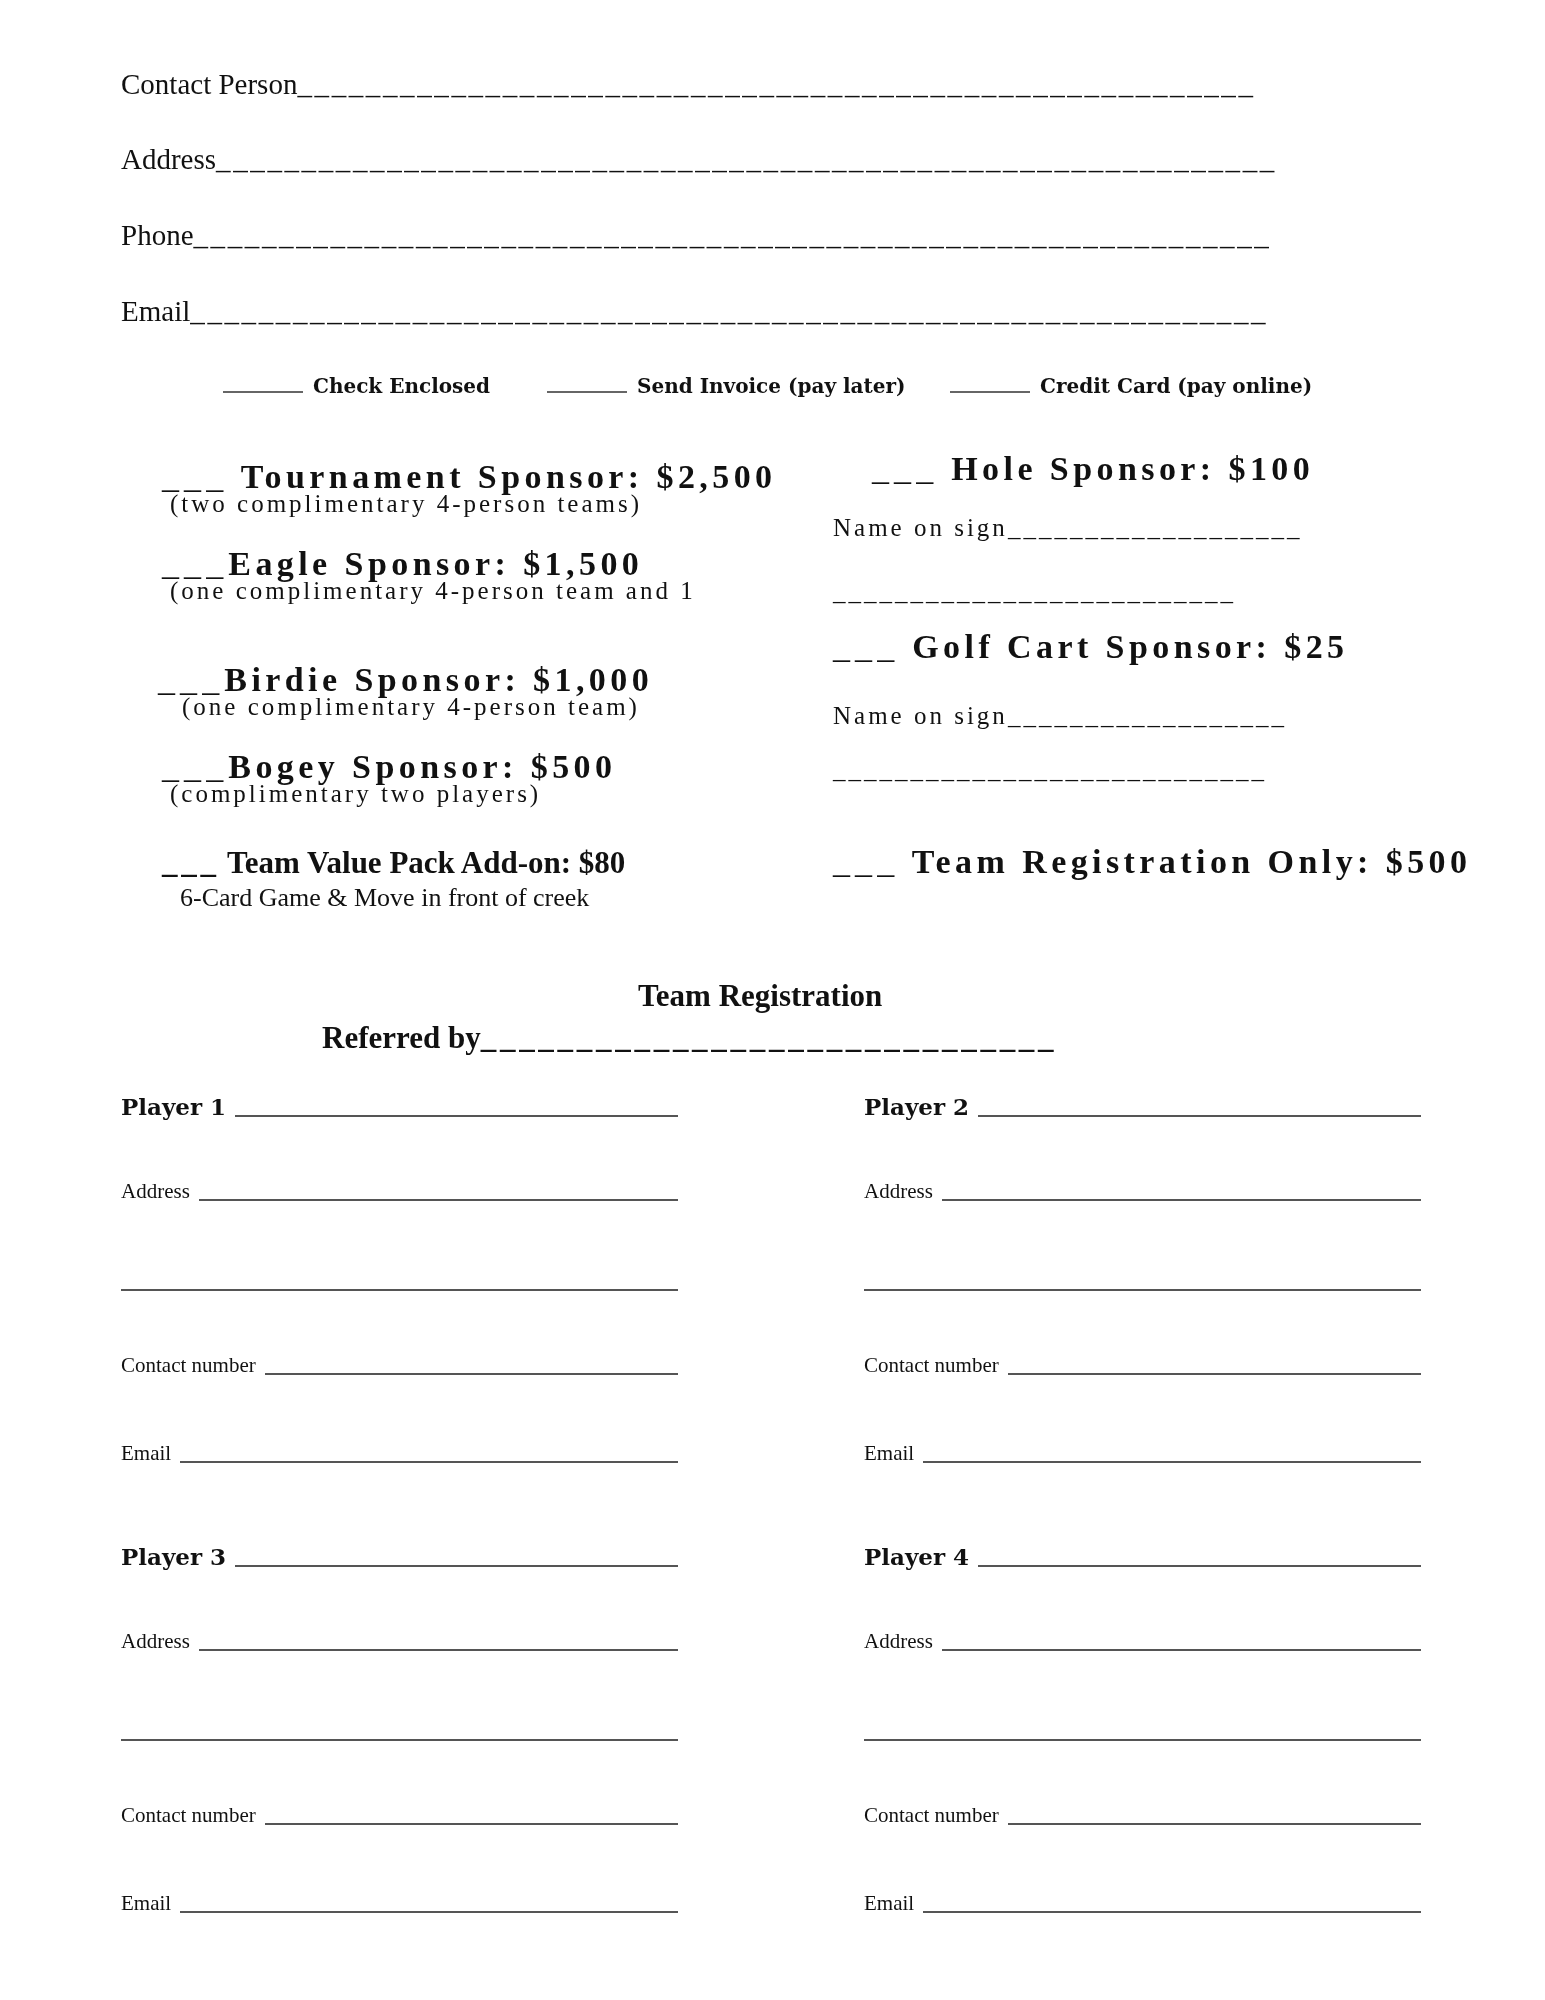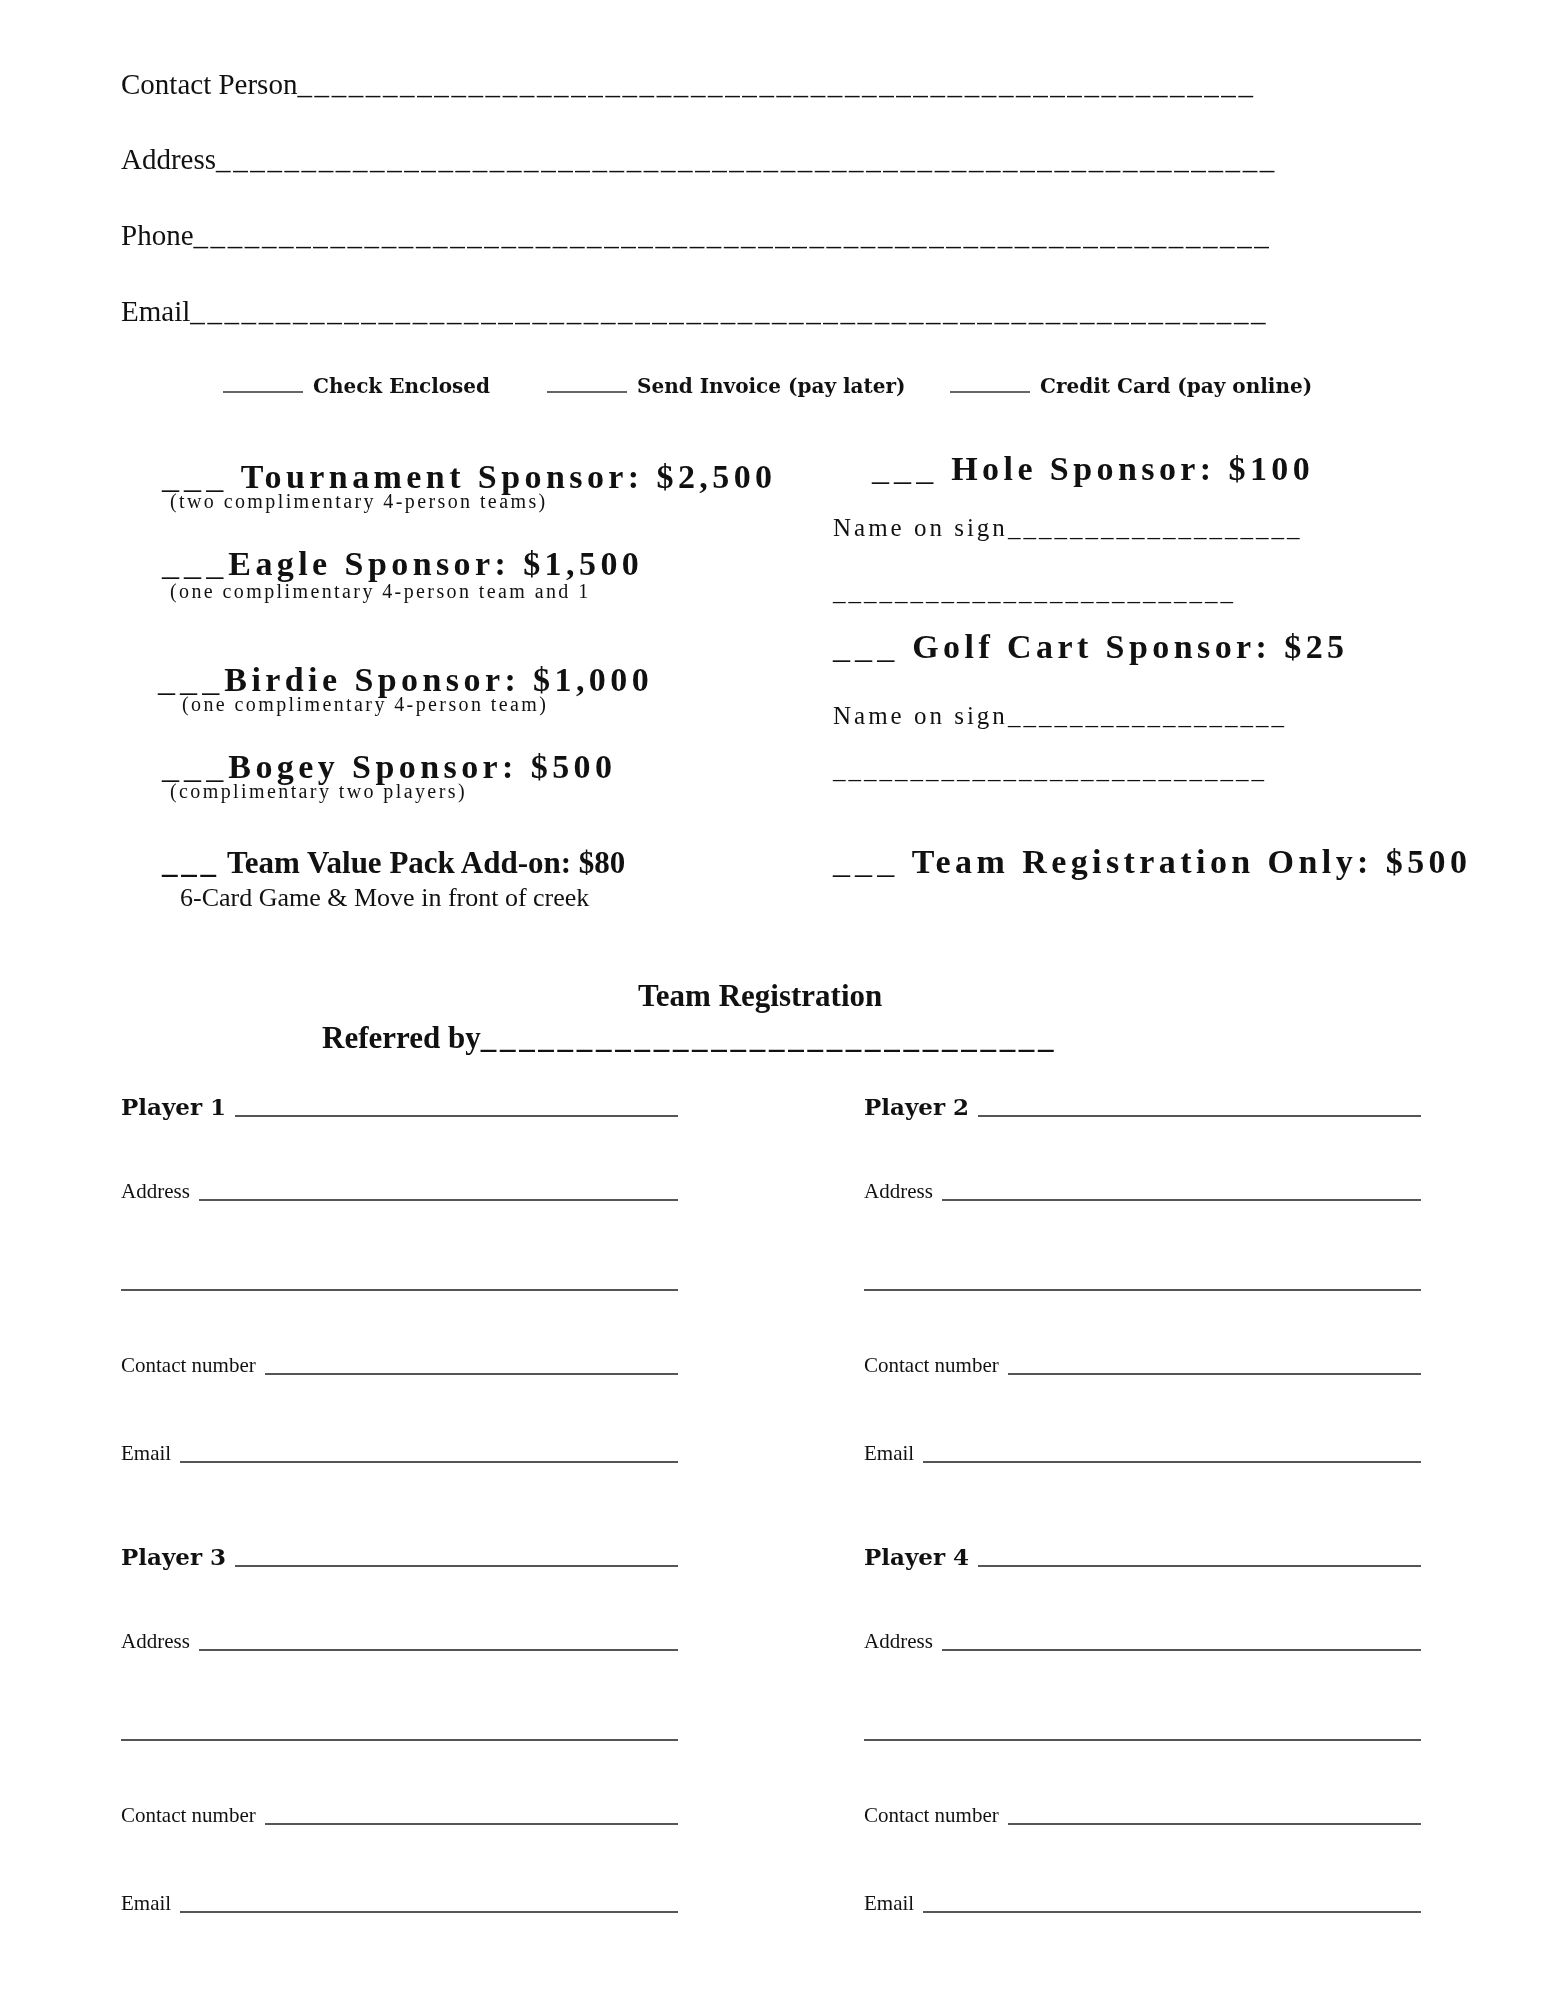--- a/index.html
+++ b/index.html
@@ -4,21 +4,21 @@
 <style>
   html, body { margin:0; padding:0; background:#ffffff; }
   body { width:1545px; height:2000px; position:relative; overflow:hidden; color:#111; font-family:"Liberation Serif", "DejaVu Serif", serif; }
   .abs { position:absolute; white-space:nowrap; }
   .dash { letter-spacing:0.12em; }
   .top-field { font-size:29px; font-family:"Liberation Serif", serif; }
   .top-field .dash { letter-spacing:0.09em; }
   .pay { font-family:"DejaVu Serif", serif; font-weight:bold; font-size:20px; }
   .pay .blank { display:inline-block; width:80px; border-bottom:2px solid #666; margin-right:10px; vertical-align:baseline; }
   .sp-title { font-family:"Liberation Serif", serif; font-weight:bold; font-size:34px; letter-spacing:0.13em; }
-  .sp-desc { font-family:"Liberation Serif", serif; font-size:20px; letter-spacing:0.12em; }
+  .sp-desc { font-family:"Liberation Serif", serif; font-size:25px; letter-spacing:0.12em; }
   .sp-title .blank, .sp-title2 .blank { letter-spacing:0.15em; font-weight:normal; }
   .vp-title { font-family:"Liberation Serif", serif; font-weight:bold; font-size:31px; }
   .vp-desc { font-family:"Liberation Serif", serif; font-size:26px; line-height:34px; }
   .sign { font-family:"Liberation Serif", serif; font-size:25px; letter-spacing:0.12em; }
   .section-title { font-family:"Liberation Serif", serif; font-weight:bold; font-size:31px; }
   .player-name { font-family:"DejaVu Serif", serif; font-weight:bold; font-size:23px; display:flex; align-items:flex-end; }
   .field-row { font-family:"Liberation Serif", serif; font-size:21px; display:flex; align-items:flex-end; }
   .line { flex:1; border-bottom:2px solid #555; margin-left:9px; height:0; margin-bottom:3px; }
   .fullline { border-bottom:2px solid #555; height:0; }
 </style>

